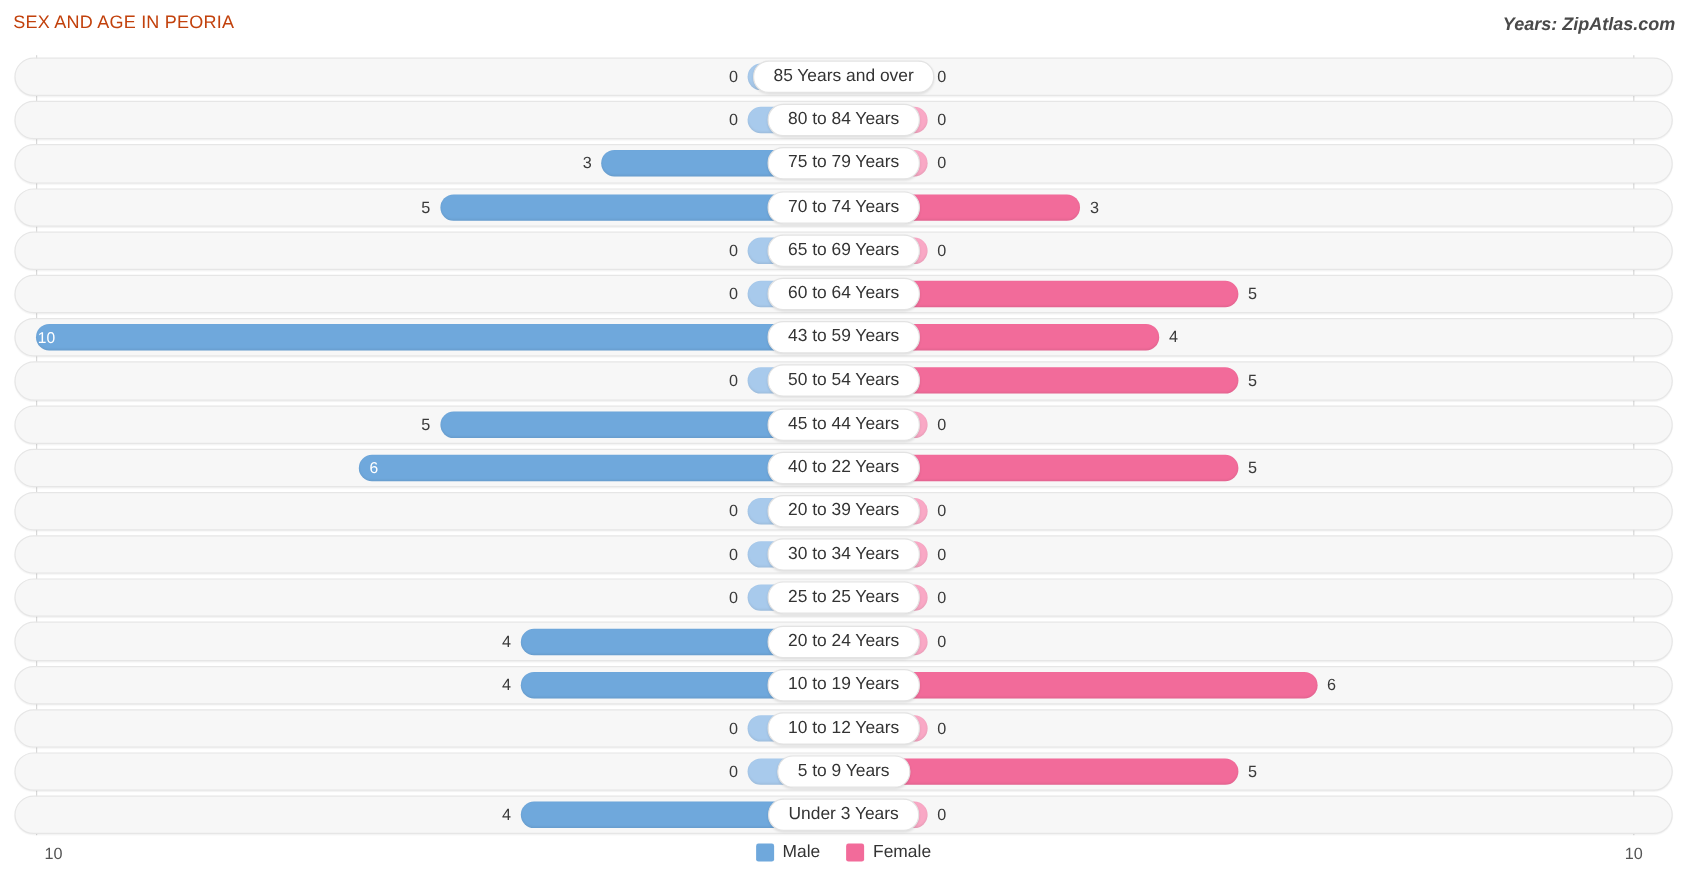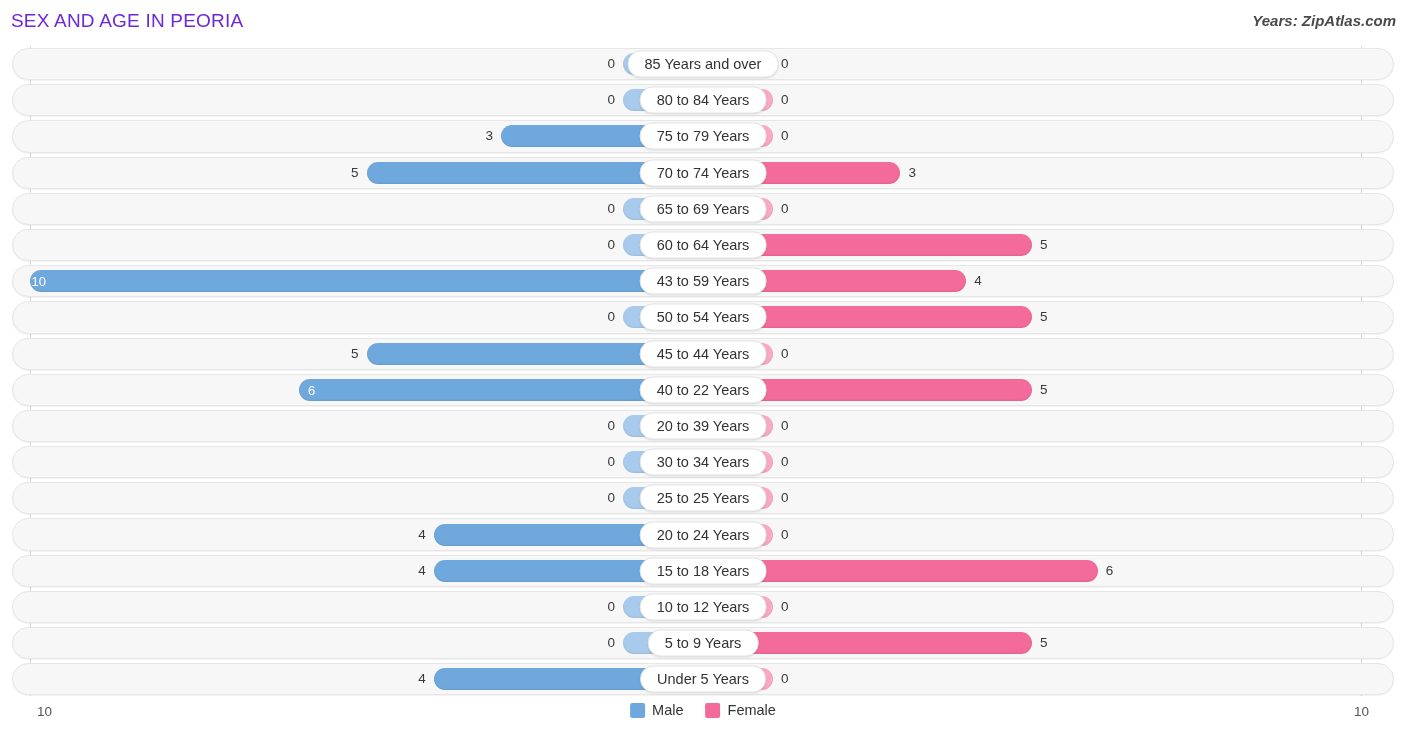--- a/index.html
+++ b/index.html
@@ -19,24 +19,24 @@
 
   
   .header {
     position: relative;
     height: 46px;
   }
   .page-title {
     position: absolute;
     left: 11px;
     top: 10px;
-    font-size: 19px;
+    font-size: 15px;
     font-weight: 400;
     letter-spacing: 0.2px;
-    color: #6d28d9;
+    color: #c2410c;
     white-space: nowrap;
   }
   .source-note {
     position: absolute;
     right: 10px;
     top: 12px;
     font-size: 15px;
     font-style: italic;
     font-weight: bold;
     color: #4a4a4a;
@@ -309,21 +309,21 @@
         <div class="bar female" style="width: 70px;"></div>
         <div class="val" style="left: 781px;">0</div>
         <div class="age-pill">20 to 24 Years</div>
       </div>
       <div class="row">
         <div class="row-track"></div>
         <div class="bar male solid" style="width: 269.2px; border-radius: 11px 0px 0px 11px;"></div>
         <div class="val" style="right: 980.2px;">4</div>
         <div class="bar female solid" style="width: 394.8px;"></div>
         <div class="val" style="left: 1105.8px;">6</div>
-        <div class="age-pill">15 to 18 Years</div>
+        <div class="age-pill">10 to 19 Years</div>
       </div>
       <div class="row">
         <div class="row-track"></div>
         <div class="bar male" style="width: 80px; border-radius: 11px 0px 0px 11px;"></div>
         <div class="val" style="right: 791px;">0</div>
         <div class="bar female" style="width: 70px;"></div>
         <div class="val" style="left: 781px;">0</div>
         <div class="age-pill">10 to 12 Years</div>
       </div>
       <div class="row">
@@ -333,21 +333,21 @@
         <div class="bar female solid" style="width: 329px;"></div>
         <div class="val" style="left: 1040px;">5</div>
         <div class="age-pill">5 to 9 Years</div>
       </div>
       <div class="row">
         <div class="row-track"></div>
         <div class="bar male solid" style="width: 269.2px; border-radius: 11px 0px 0px 11px;"></div>
         <div class="val" style="right: 980.2px;">4</div>
         <div class="bar female" style="width: 70px;"></div>
         <div class="val" style="left: 781px;">0</div>
-        <div class="age-pill">Under 5 Years</div>
+        <div class="age-pill">Under 3 Years</div>
       </div>
     </div>
 </div>
 
 <div class="footer">
   <div class="axis-label left">10</div>
   <div class="axis-label right">10</div>
   <div class="legend">
     <div class="legend-item">
       <span class="legend-swatch" id="sw-male" style="background: rgb(111, 168, 220);"></span>

